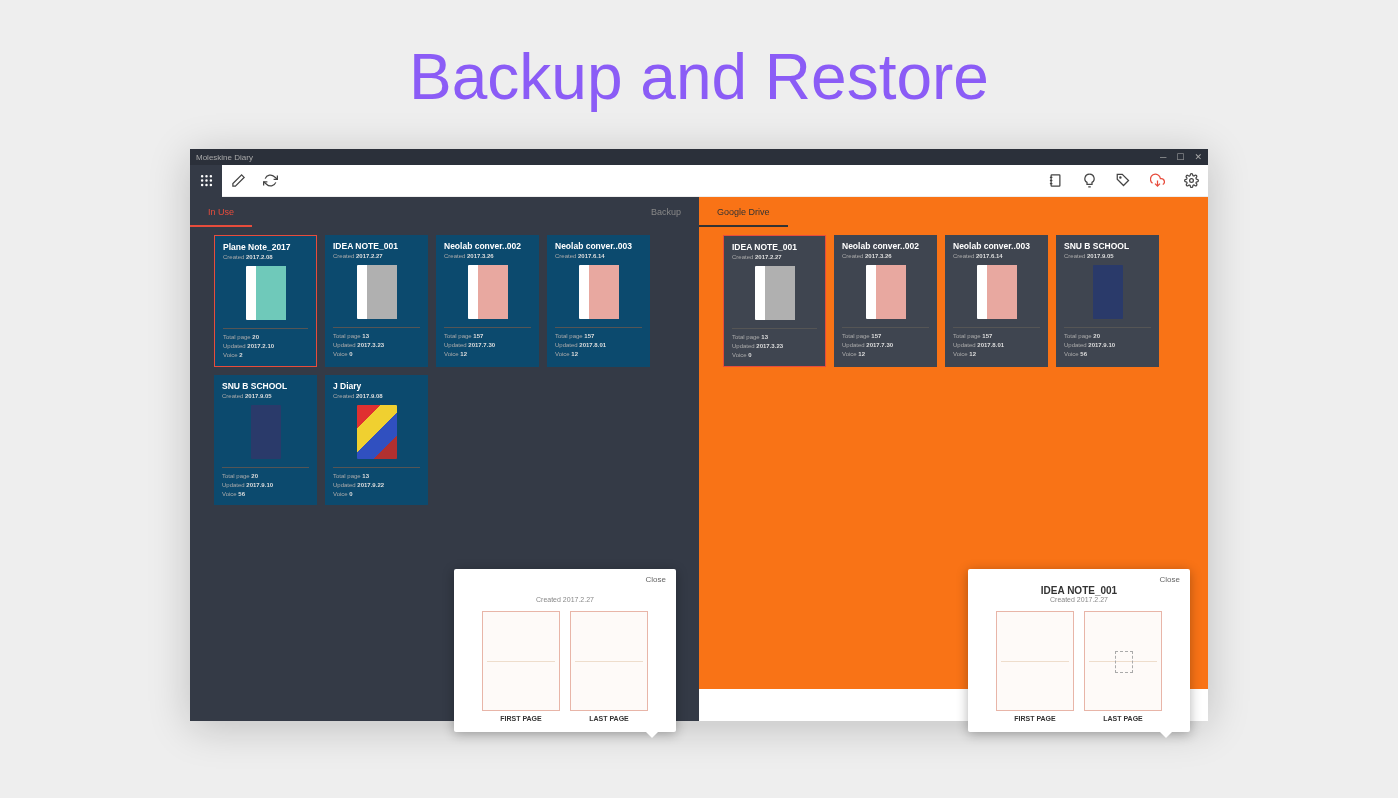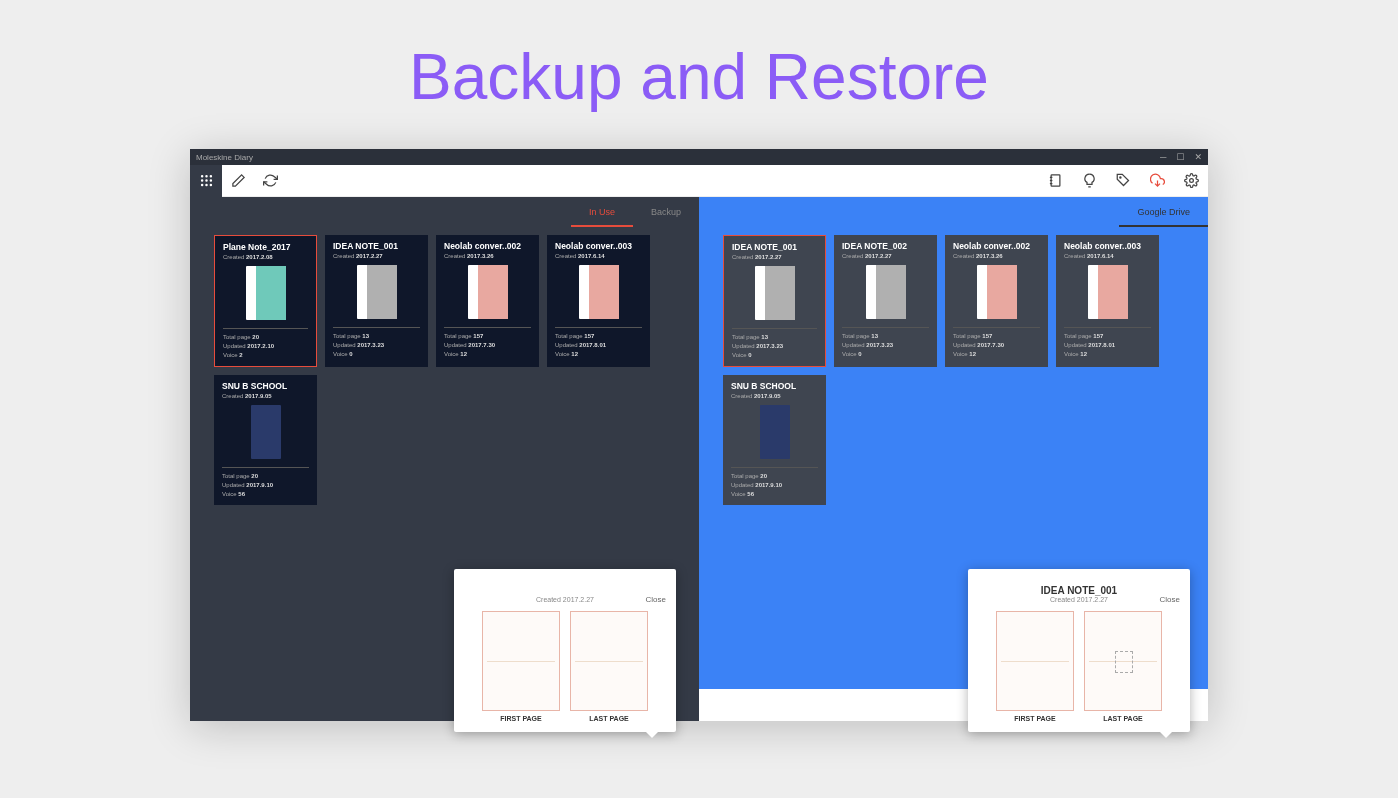--- a/index.html
+++ b/index.html
@@ -10,45 +10,45 @@
 .titlebar-buttons { margin-left: auto; display: flex; gap: 10px; font-size: 9px; color: #aaa; }
 .toolbar { height: 32px; background: #fff; display: flex; align-items: center; border-bottom: 1px solid #eee; }
 .tool-left { width: 32px; height: 32px; background: #343a46; display: flex; align-items: center; justify-content: center; }
 .tool-icon { width: 32px; display: flex; align-items: center; justify-content: center; color: #444; cursor: pointer; }
 .tool-right { margin-left: auto; display: flex; }
 .tool-right .tool-icon { width: 34px; }
 .tool-right .tool-icon.active { color: #e74c3c; }
 .panels { display: flex; height: 524px; }
 .panel { width: 50%; position: relative; }
 .panel-dark { background: #343a46; color: #fff; }
-.panel-light { background: #3b82f6; color: #333; }
-.tabs { display: flex; justify-content: flex-end; height: 30px; align-items: flex-end; }
+.panel-light { background: #f97316; color: #333; }
+.tabs { display: flex; justify-content: space-between; height: 30px; align-items: flex-end; }
 .tab { font-size: 9px; padding: 8px 18px; cursor: pointer; color: #888; border-bottom: 2px solid transparent; }
 .tab.active { color: #e74c3c; border-bottom: 2px solid #e74c3c; }
 .panel-dark .tab.active { color: #e74c3c; }
 .panel-light .tab.active-dark { color: #333; border-bottom-color: #333; }
 .cards { display: flex; flex-wrap: wrap; gap: 8px; padding: 8px 24px; }
-.card { width: 103px; background: #0f172a; font-size: 7px; padding: 6px 8px 6px; position: relative; }
+.card { width: 103px; background: #0c4a6e; font-size: 7px; padding: 6px 8px 6px; position: relative; }
 .panel-light .card { background: #3f4550; color: #fff; }
 .card.selected { border: 1px solid #e74c3c; }
 .card-title { font-size: 8.5px; font-weight: 600; margin-bottom: 2px; white-space: nowrap; overflow: hidden; }
 .card-meta { font-size: 6px; color: #aaa; margin-bottom: 4px; }
 .card-meta b { color: #ddd; }
 .card-thumb { width: 100%; height: 58px; display: flex; align-items: center; justify-content: center; margin: 4px 0 6px; }
 .thumb-note { width: 40px; height: 54px; background: #fff; border-radius: 1px; position: relative; }
 .thumb-note.teal::after { content:''; position:absolute; right:0; top:0; width:30px; height:100%; background:#6fc9ba; }
 .thumb-note.gray::after { content:''; position:absolute; right:0; top:0; width:30px; height:100%; background:#b0b0b0; }
 .thumb-note.pink::after { content:''; position:absolute; right:0; top:0; width:30px; height:100%; background:#e8a8a0; }
 .thumb-note.blue { width: 30px; background: #2a3a6a; }
 .thumb-note.multi { width: 40px; background: linear-gradient(135deg, #e03030 0 25%, #f0d030 25% 50%, #3050c0 50% 75%, #b03030 75%); }
 .card-divider { border-top: 1px solid #555; margin: 4px 0; }
 .card-stats { font-size: 6px; color: #aaa; line-height: 1.5; }
 .card-stats b { color: #ddd; }
 .popup { position: absolute; width: 222px; background: #fff; border-radius: 2px; box-shadow: 0 2px 12px rgba(0,0,0,0.3); padding: 10px; z-index: 10; }
-.popup-close { position: absolute; top: 6px; right: 10px; font-size: 8px; color: #666; cursor: pointer; margin-top: 20px; }
+.popup-close { position: absolute; top: 6px; right: 10px; font-size: 8px; color: #666; cursor: pointer; }
 .popup-title { text-align: center; font-size: 10px; font-weight: 600; margin-top: 6px; }
 .popup-date { text-align: center; font-size: 7px; color: #888; margin-bottom: 8px; }
 .popup-pages { display: flex; gap: 10px; justify-content: center; }
 .page-item { width: 78px; }
 .page-thumb { width: 100%; height: 100px; border: 1px solid #e8b5a8; background: #fefaf8; margin-bottom: 4px; position: relative; }
 .page-thumb.empty::after { content:''; position:absolute; top:40%; left:40%; width:16px; height:20px; border:1px dashed #aaa; }
 .page-thumb::before { content:''; position:absolute; top:50%; left:5%; right:5%; border-top:1px solid #edc; }
 .page-label { text-align: center; font-size: 7px; font-weight: 600; color: #333; }
 .popup::after { content:''; position:absolute; bottom:-6px; right:18px; width:0; height:0; border-left:6px solid transparent; border-right:6px solid transparent; border-top:6px solid #fff; }
 .bottombar { position: absolute; bottom: 0; left: 0; right: 0; height: 32px; display: flex; justify-content: flex-end; align-items: center; padding: 0 24px; gap: 24px; }
@@ -180,20 +180,29 @@
           </div>
           <div class="card">
             <div class="card-title">SNU B SCHOOL</div>
             <div class="card-meta">Created <b>2017.9.05</b></div>
             <div class="card-thumb">
               <div class="thumb-note blue"></div>
             </div>
             <div class="card-divider"></div>
             <div class="card-stats">Total page <b>20</b><br>Updated <b>2017.9.10</b><br>Voice <b>56</b></div>
           </div>
+          <div class="card">
+            <div class="card-title">J Diary</div>
+            <div class="card-meta">Created <b>2017.9.08</b></div>
+            <div class="card-thumb">
+              <div class="thumb-note multi"></div>
+            </div>
+            <div class="card-divider"></div>
+            <div class="card-stats">Total page <b>13</b><br>Updated <b>2017.9.22</b><br>Voice <b>0</b></div>
+          </div>
         </div>
       <div class="popup" style="left:264px; top:372px;">
         <span class="popup-close">Close</span>
         <div class="popup-title">IDEA NOTE_001</div>
         <div class="popup-date">Created 2017.2.27</div>
         <div class="popup-pages">
           <div class="page-item">
               <div class="page-thumb"></div>
               <div class="page-label">FIRST PAGE</div>
             </div>
@@ -213,29 +222,20 @@
       </div>
     </div>
 
     <div class="panel panel-light">
       <div class="tabs">
         <div class="tab active-dark" style="color:#333;border-bottom-color:#333">Google Drive</div>
       </div>
       <div class="cards" id="cards-right">
           <div class="card selected">
             <div class="card-title">IDEA NOTE_001</div>
-            <div class="card-meta">Created <b>2017.2.27</b></div>
-            <div class="card-thumb">
-              <div class="thumb-note gray"></div>
-            </div>
-            <div class="card-divider"></div>
-            <div class="card-stats">Total page <b>13</b><br>Updated <b>2017.3.23</b><br>Voice <b>0</b></div>
-          </div>
-          <div class="card">
-            <div class="card-title">IDEA NOTE_002</div>
             <div class="card-meta">Created <b>2017.2.27</b></div>
             <div class="card-thumb">
               <div class="thumb-note gray"></div>
             </div>
             <div class="card-divider"></div>
             <div class="card-stats">Total page <b>13</b><br>Updated <b>2017.3.23</b><br>Voice <b>0</b></div>
           </div>
           <div class="card">
             <div class="card-title">Neolab conver..002</div>
             <div class="card-meta">Created <b>2017.3.26</b></div>

